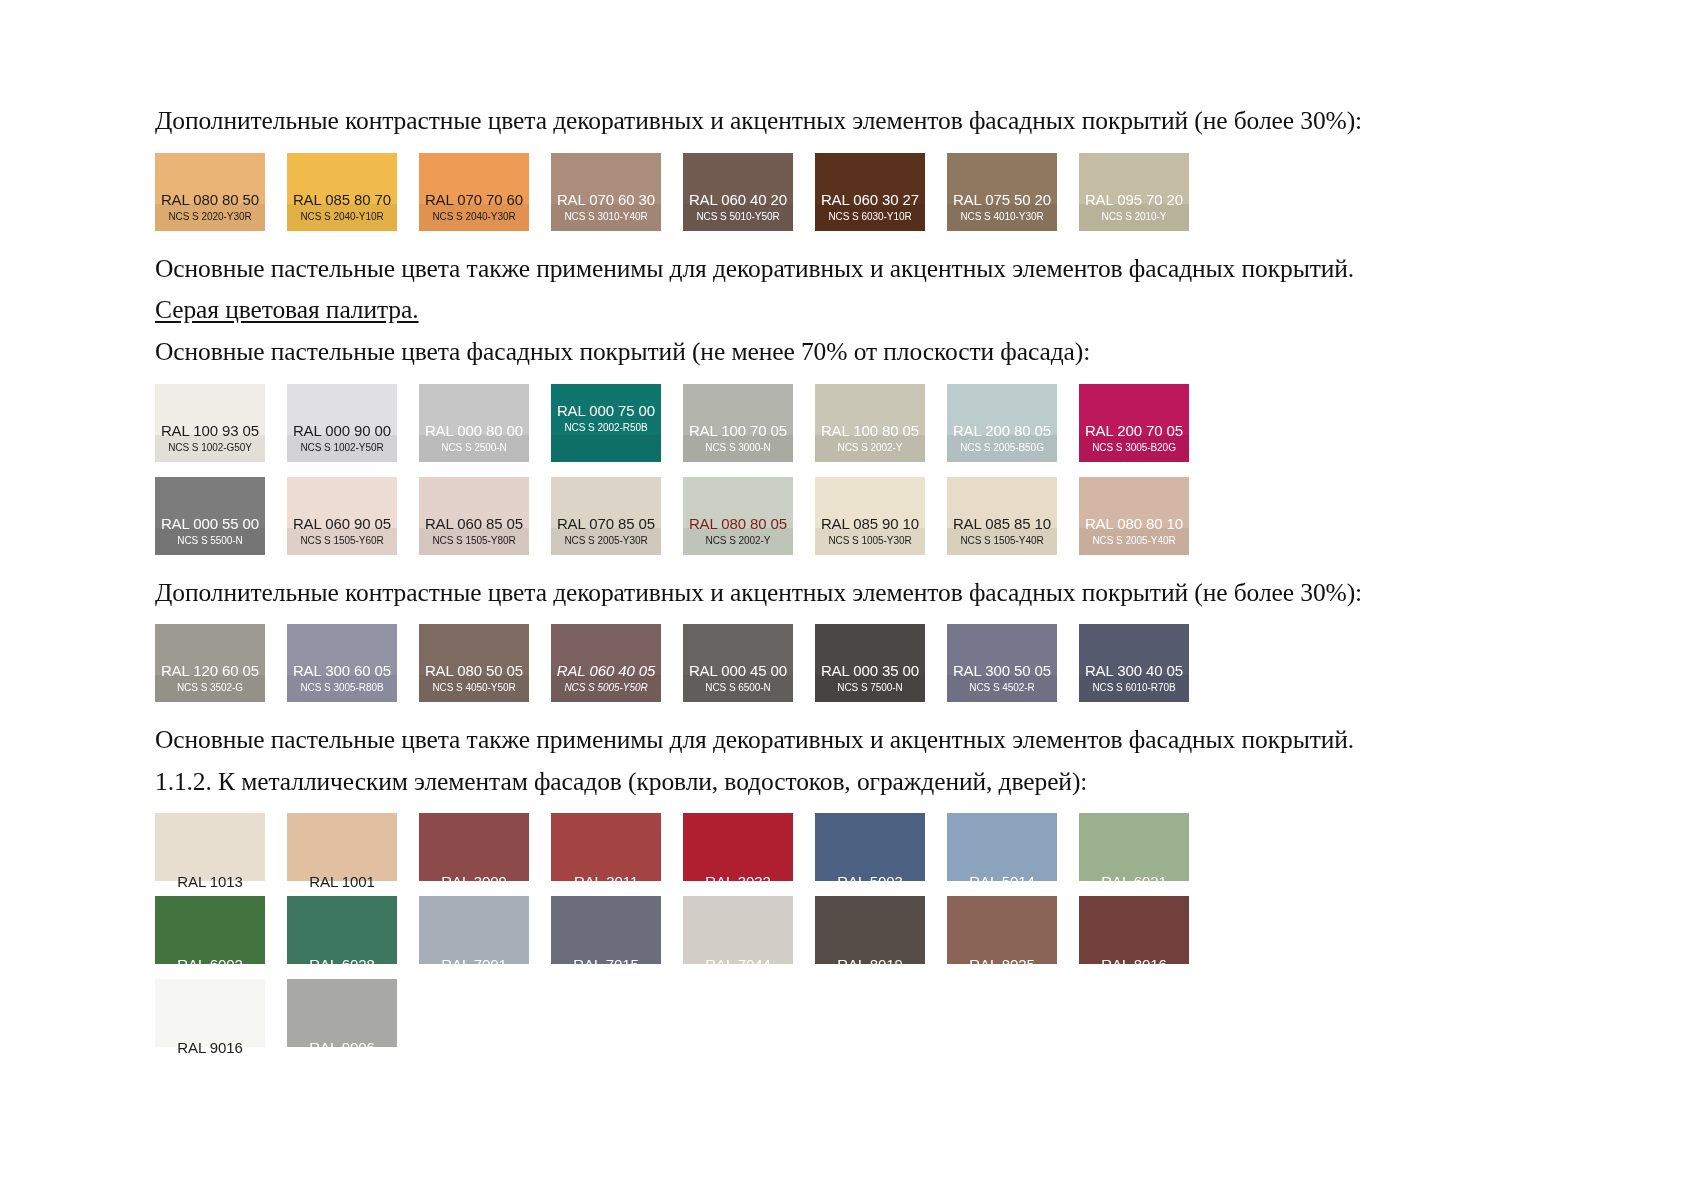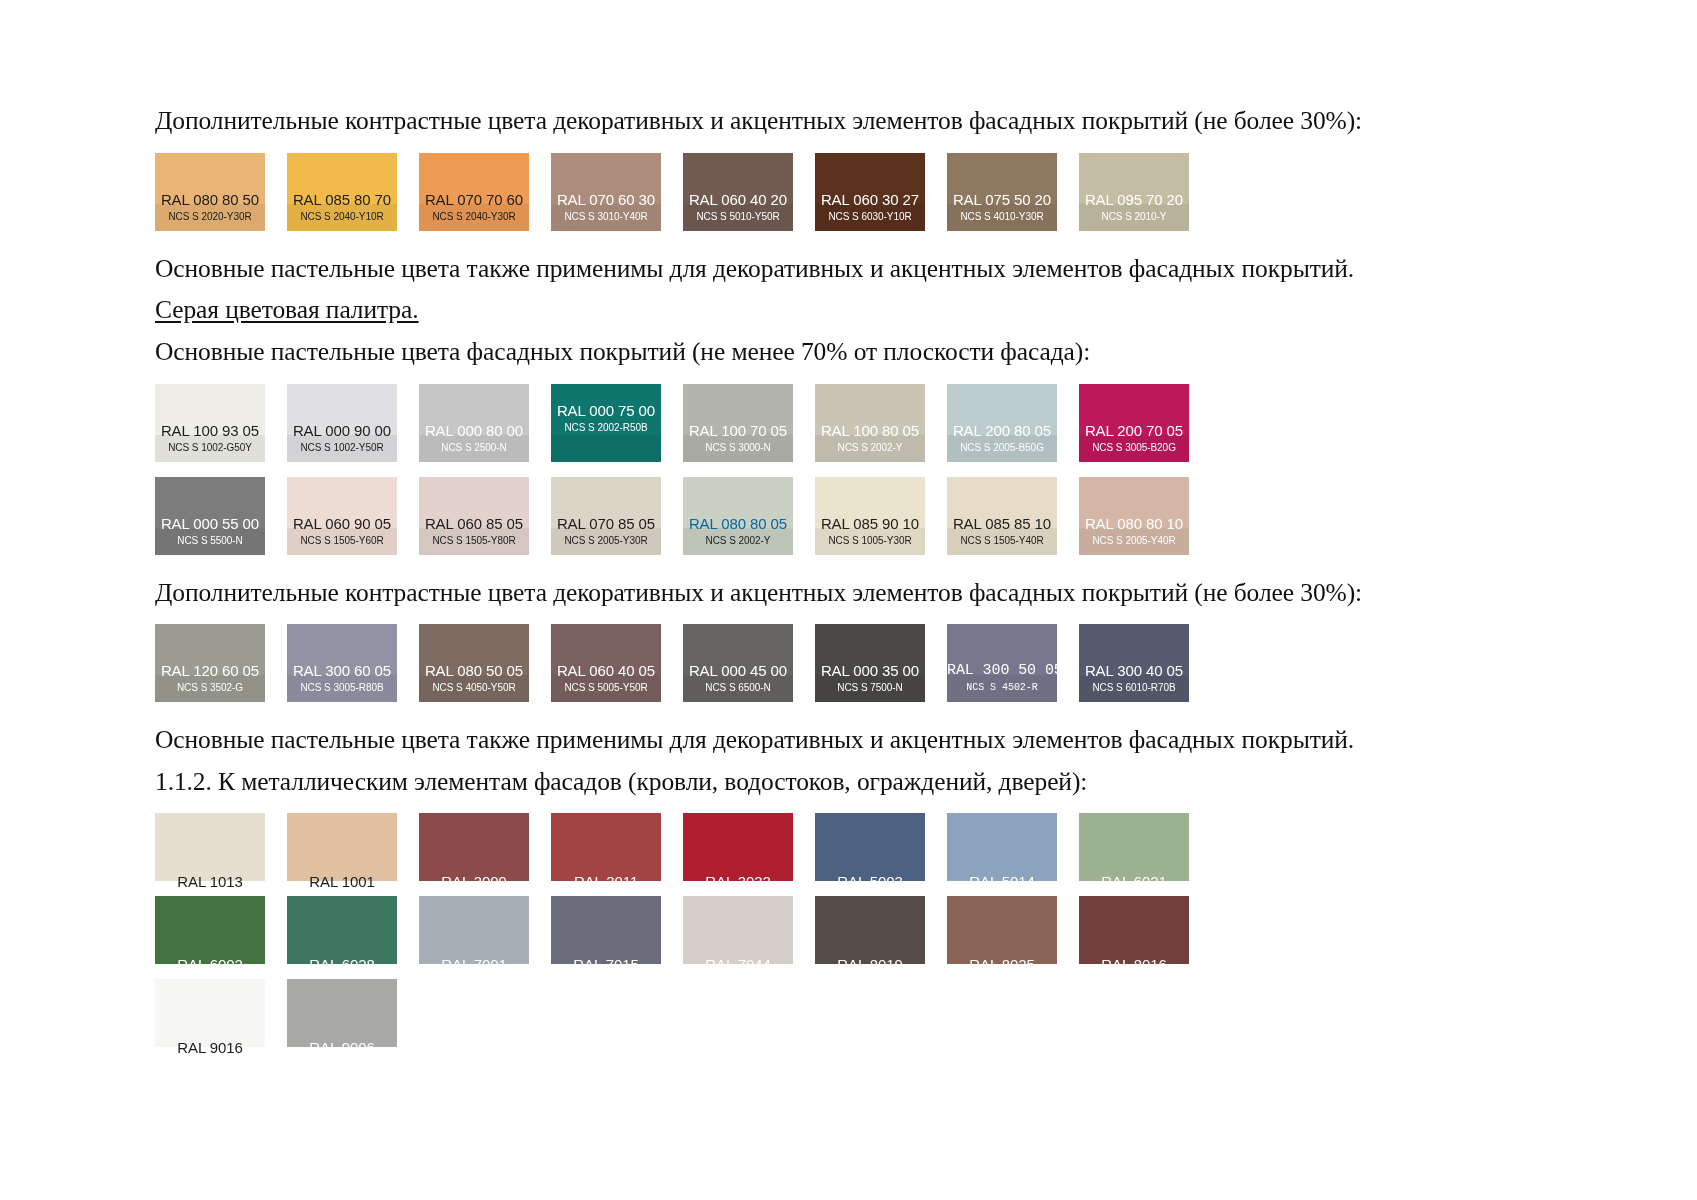--- a/index.html
+++ b/index.html
@@ -261,21 +261,21 @@
         <div class="swatch ncs" style="background: rgb(220, 212, 199);">
           <div class="band"></div>
           <div class="txtwrap">
             <div class="ral-label" style="color: rgb(28, 28, 28);">RAL 070 85 05</div>
             <div class="ncs-label" style="color: rgb(28, 28, 28);">NCS S 2005-Y30R</div>
           </div>
         </div>
         <div class="swatch ncs" style="background: rgb(203, 208, 196);">
           <div class="band"></div>
           <div class="txtwrap">
-            <div class="ral-label" style="color: #0369a1;">RAL 080 80 05</div>
+            <div class="ral-label" style="color: #7f1d1d;">RAL 080 80 05</div>
             <div class="ncs-label" style="color: rgb(28, 28, 28);">NCS S 2002-Y</div>
           </div>
         </div>
         <div class="swatch ncs" style="background: rgb(236, 227, 207);">
           <div class="band"></div>
           <div class="txtwrap">
             <div class="ral-label" style="color: rgb(28, 28, 28);">RAL 085 90 10</div>
             <div class="ncs-label" style="color: rgb(28, 28, 28);">NCS S 1005-Y30R</div>
           </div>
         </div>
@@ -315,42 +315,42 @@
             <div class="ncs-label" style="color: rgb(255, 255, 255);">NCS S 3005-R80B</div>
           </div>
         </div>
         <div class="swatch ncs" style="background: rgb(125, 107, 98);">
           <div class="band"></div>
           <div class="txtwrap">
             <div class="ral-label" style="color: rgb(255, 255, 255);">RAL 080 50 05</div>
             <div class="ncs-label" style="color: rgb(255, 255, 255);">NCS S 4050-Y50R</div>
           </div>
         </div>
-        <div class="swatch ncs" style="background: rgb(122, 97, 96);">
+        <div class="swatch ncs" style="background: rgb(122, 97, 96); font-style: italic;">
           <div class="band"></div>
           <div class="txtwrap">
             <div class="ral-label" style="color: rgb(255, 255, 255);">RAL 060 40 05</div>
             <div class="ncs-label" style="color: rgb(255, 255, 255);">NCS S 5005-Y50R</div>
           </div>
         </div>
         <div class="swatch ncs" style="background: rgb(102, 100, 96);">
           <div class="band"></div>
           <div class="txtwrap">
             <div class="ral-label" style="color: rgb(255, 255, 255);">RAL 000 45 00</div>
             <div class="ncs-label" style="color: rgb(255, 255, 255);">NCS S 6500-N</div>
           </div>
         </div>
         <div class="swatch ncs" style="background: rgb(74, 72, 69);">
           <div class="band"></div>
           <div class="txtwrap">
             <div class="ral-label" style="color: rgb(255, 255, 255);">RAL 000 35 00</div>
             <div class="ncs-label" style="color: rgb(255, 255, 255);">NCS S 7500-N</div>
           </div>
         </div>
-        <div class="swatch ncs" style="background: rgb(118, 119, 140); font-family: Liberation Mono, monospace;">
+        <div class="swatch ncs" style="background: rgb(118, 119, 140);">
           <div class="band"></div>
           <div class="txtwrap">
             <div class="ral-label" style="color: rgb(255, 255, 255);">RAL 300 50 05</div>
             <div class="ncs-label" style="color: rgb(255, 255, 255);">NCS S 4502-R</div>
           </div>
         </div>
         <div class="swatch ncs" style="background: rgb(85, 90, 110);">
           <div class="band"></div>
           <div class="txtwrap">
             <div class="ral-label" style="color: rgb(255, 255, 255);">RAL 300 40 05</div>

